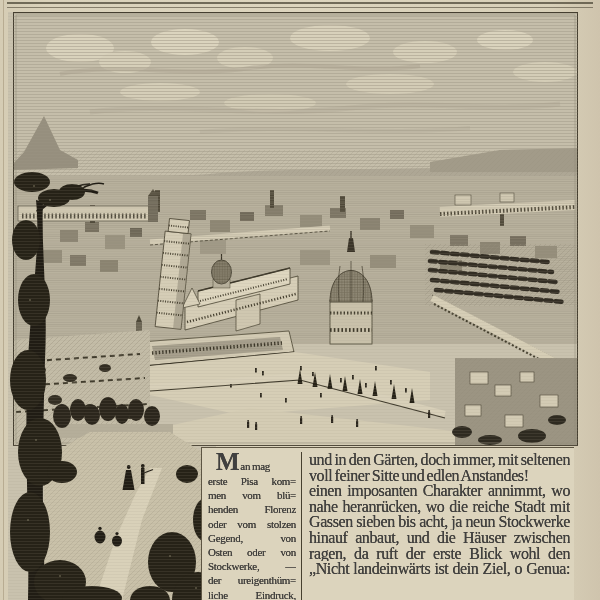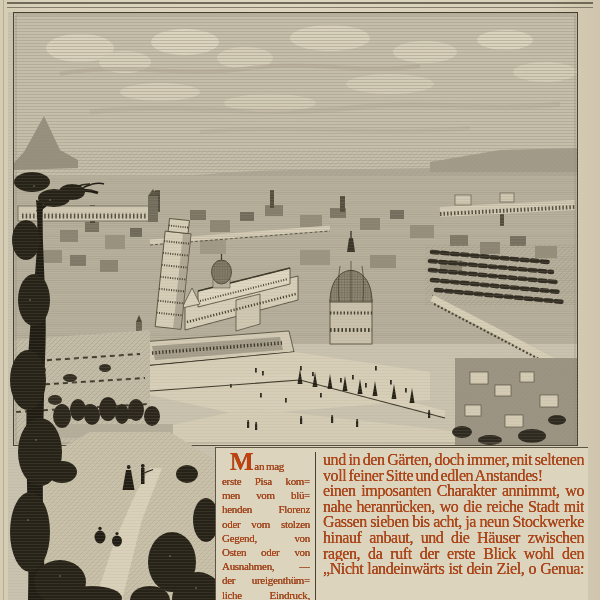--- a/index.html
+++ b/index.html
@@ -2,23 +2,23 @@
 <html><head>
 <meta charset="utf-8">
 <style>
   html,body{margin:0;padding:0;background:#b9b097;}
   .page{position:relative;width:600px;height:600px;overflow:hidden;
         background:linear-gradient(90deg,#d5ccb4 0%,#dad2bb 8%,#ddd5be 50%,#d8d0b8 92%,#cfc4ad 100%);
         font-family:"Liberation Serif","DejaVu Serif",serif;}
   .scan-edge-left{position:absolute;left:3px;top:0;width:1px;height:600px;background:#b0a489;opacity:.8;}
   .engraving-svg{position:absolute;left:0;top:0;}
   
-  .text-block{position:absolute;left:215px;top:447px;width:373px;height:153px;
+  .text-block{position:absolute;left:201px;top:447px;width:373px;height:153px;
       box-sizing:border-box;background:#dcd4bd;border-top:1px solid #5d5543;border-left:1px solid #5d5543;
-      padding:4px 2px 0 6px;display:flex;color:#c2410c;}
+      padding:4px 2px 0 6px;display:flex;color:#404040;}
   .col-left{width:88px;flex:0 0 88px;}
   .col-rule{width:1px;background:#46402f;margin:0 7px 0 5px;}
   .col-right{flex:1;min-width:0;padding-right:2px;}
   .tl{font-size:11px;line-height:14.2px;height:14.2px;letter-spacing:-0.3px;word-spacing:-0.5px;
       text-align:justify;text-align-last:justify;overflow:hidden;white-space:normal;
       text-shadow:0 0 .35px rgba(38,33,24,.85);}
   .tl.first{height:22px;line-height:22px;text-align-last:left;padding-left:8px;overflow:visible;}
   .dropcap{font-size:25px;font-weight:bold;line-height:20px;margin-right:1px;}
   .tr{font-size:16px;line-height:15.6px;height:15.6px;letter-spacing:-0.4px;word-spacing:-1.3px;
       text-align:justify;text-align-last:justify;overflow:hidden;white-space:normal;
@@ -359,21 +359,21 @@
 
   <div class="text-block">
     <div class="col-left">
       <div class="tl first"><span class="dropcap">M</span><span>an mag</span></div>
       <div class="tl">erste Pisa kom=</div>
       <div class="tl">men vom blü=</div>
       <div class="tl">henden Florenz</div>
       <div class="tl">oder vom stolzen</div>
       <div class="tl">Gegend, von</div>
       <div class="tl">Osten oder von</div>
-      <div class="tl">Ausnahmen, —</div>
+      <div class="tl">Stockwerke, —</div>
       <div class="tl">der ureigenthüm=</div>
       <div class="tl">liche Eindruck,</div>
     </div>
     <div class="col-rule"></div>
     <div class="col-right">
       <div class="tr">und in den Gärten, doch immer, mit seltenen Ausnahmen</div>
       <div class="tr endline">voll feiner Sitte und edlen Anstandes!</div>
       <div class="tr">einen imposanten Charakter annimmt, wo die Berge ganz</div>
       <div class="tr">nahe heranrücken, wo die reiche Stadt mit ihrem riesen=</div>
       <div class="tr">Gassen sieben bis acht, ja neun Stockwerke hoch empor</div>

